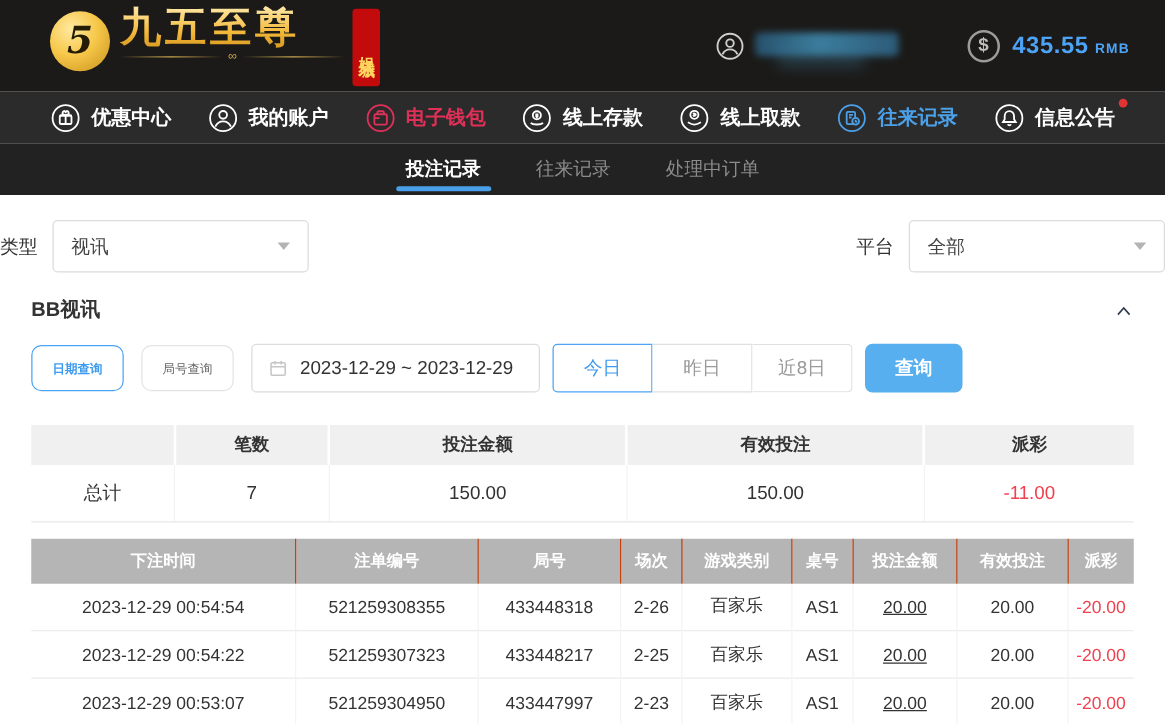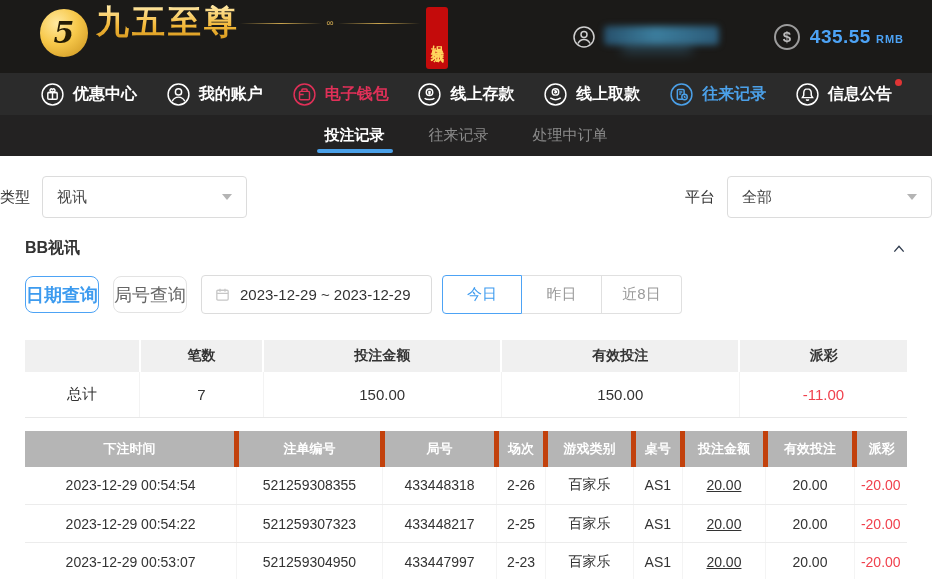--- a/index.html
+++ b/index.html
@@ -6,21 +6,21 @@
   html,body { width:932px; height:579px; overflow:hidden; background:#fff;
     font-family:"Liberation Sans","DejaVu Sans",sans-serif; }
 
   
   .top-header { height:73px; background:#1b1a18; display:flex; align-items:center; padding:0 28px; }
   .logo { display:flex; align-items:flex-start; margin-left:12px; cursor:pointer; }
   .logo-circle { width:48px; height:48px; border-radius:50%;
     background:radial-gradient(circle at 35% 30%, #ffe9a0 0%, #f7c84a 45%, #c8901c 100%);
     display:flex; align-items:center; justify-content:center; margin-right:8px; margin-top:4px;
     font-family:"DejaVu Serif",serif; font-style:italic; font-weight:bold; font-size:30px; color:#241c05; }
-  .logo-textcol { display:flex; align-items:center; }
+  .logo-textcol { display:flex; flex-direction:column; align-items:flex-start; }
   .logo-name { font-size:33px; font-weight:bold; letter-spacing:3px; line-height:34px;
     background:linear-gradient(#ffe9a8, #f3b93a 60%, #d89a20);
     -webkit-background-clip:text; background-clip:text; color:transparent; }
   .logo-flourish { display:flex; align-items:center; width:180px; margin-top:3px; }
   .logo-flourish .fl-line { flex:1; height:1px;
     background:linear-gradient(90deg, transparent, #caa54e, transparent); }
   .logo-flourish .fl-mid { color:#caa54e; font-size:10px; padding:0 4px; line-height:8px; }
   .logo-sub { width:22px; margin-left:6px; margin-top:2px; background:#c40b0b; border-radius:3px;
     padding:4px 3px; display:flex; flex-direction:column; align-items:center;
     font-size:13px; font-weight:bold; color:#ffd75e; line-height:16px;
@@ -72,21 +72,21 @@
     border-top:6px solid #b4b4b4; }
 
   
   .content { padding:0 25px; }
   .section-head { display:flex; align-items:center; justify-content:space-between; margin-top:8px; }
   .section-title { font-size:16px; font-weight:bold; color:#333; }
   .chev-up { width:16px; height:16px; color:#2f3b4d; cursor:pointer; }
 
   
   .toolbar { display:flex; align-items:center; margin-top:16px; }
-  .btn-outline { height:37px; padding:0 0; border-radius:8px; font-size:18px; font-weight:bold;
+  .btn-outline { height:37px; padding:0 16px; border-radius:8px; font-size:10px; font-weight:bold;
     display:flex; align-items:center; justify-content:center; cursor:pointer; background:#fff; }
   .btn-blue-outline { border:1px solid #4da3f5; color:#3d9bef; }
   .btn-gray-outline { border:1px solid #e3e3e3; color:#666; font-weight:normal; margin-left:14px; }
   .date-input { height:39px; width:231px; border:1px solid #dcdcdc; border-radius:4px;
     display:flex; align-items:center; padding:0 12px; margin-left:14px; cursor:pointer; }
   .cal-icon { width:17px; height:17px; color:#c6c6c6; margin-right:9px; }
   .date-text { font-size:15px; color:#333; }
   .btn-group { display:flex; margin-left:10px; border-radius:4px; }
   .seg { width:80px; height:39px; display:flex; align-items:center; justify-content:center;
     font-size:15px; color:#9a9a9a; border:1px solid #e0e0e0; border-left:none; cursor:pointer; background:#fff;}
@@ -104,21 +104,21 @@
     color:#333; border-left:2px solid #fff; }
   .summary-table th:first-child { border-left:none; }
   .summary-table td { height:45px; text-align:center; font-size:15px; color:#333;
     border-bottom:1px solid #e8e8e8; border-left:1px solid #f3f3f3; }
   .summary-table td:first-child { border-left:none; }
   .red-text { color:#f0414d !important; }
 
   
   .detail-table { margin-top:13px; }
   .detail-table th { background:#b5b5b5; height:36px; color:#fff; font-size:13px;
-    font-weight:bold; border-left:5px solid #c2410c; }
+    font-weight:bold; border-left:1px solid #c2410c; }
   .detail-table th:first-child { border-left:none; }
   .detail-table td { height:38px; text-align:center; font-size:14px; color:#333;
     border-bottom:1px solid #ececec; border-left:1px solid #f4f4f4; }
   .detail-table td:first-child { border-left:none; }
   .link-blue { color:#55a8ee; text-decoration:underline; cursor:pointer; }
 </style>
 </head>
 <body>
 
 <header class="top-header">
@@ -255,20 +255,21 @@
         <rect x="4" y="6" width="16" height="14" rx="1.5"></rect>
           <path d="M4 10.5h16M8.5 4v4M15.5 4v4"></path>
       </svg>
       <span class="date-text">2023-12-29 ~ 2023-12-29</span>
     </div>
     <div class="btn-group">
       <div class="seg active">今日</div>
       <div class="seg">昨日</div>
       <div class="seg">近8日</div>
     </div>
+    <button class="btn-solid">查询</button>
   </div>
 
   <table class="summary-table">
     <colgroup>
         <col style="width:13%">
         <col style="width:14%">
         <col style="width:27%">
         <col style="width:27%">
         <col style="width:19%">
       </colgroup>

